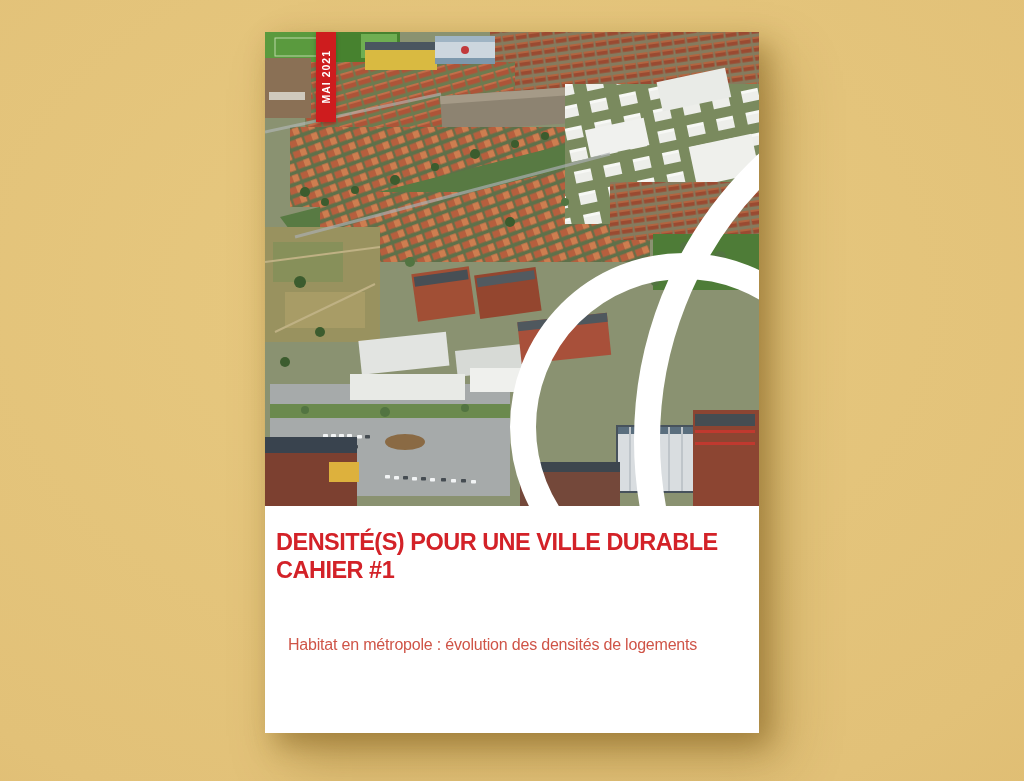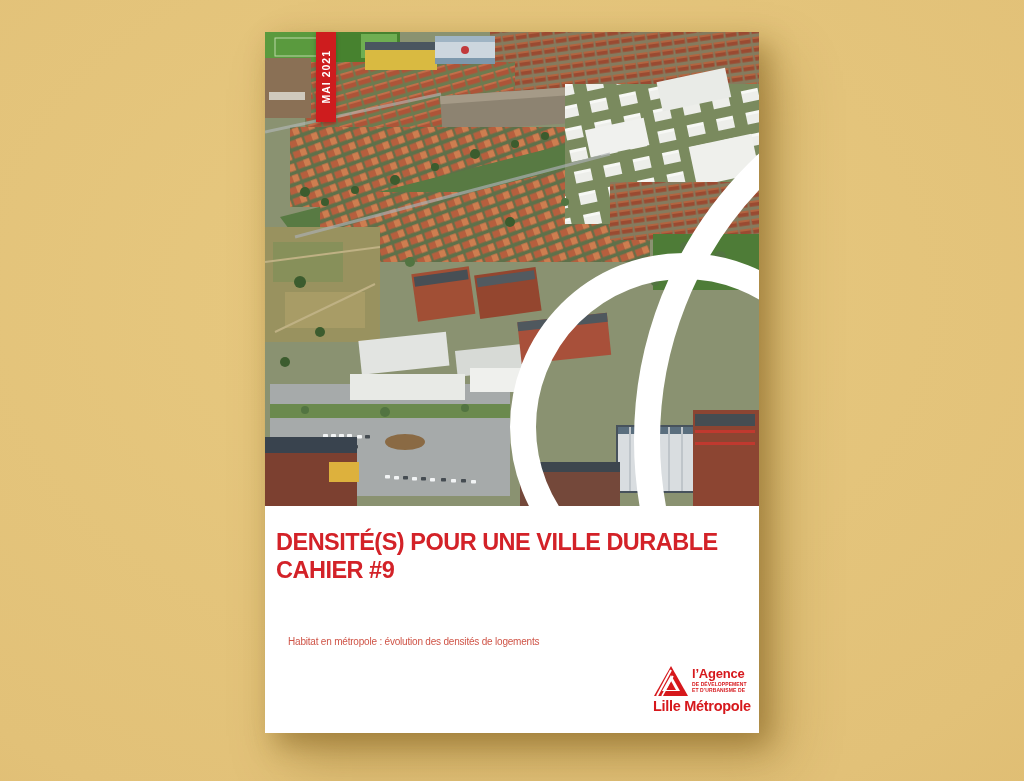--- a/index.html
+++ b/index.html
@@ -45,21 +45,21 @@
     line-height:28px;letter-spacing:-0.5px;white-space:nowrap;
   }
   .cover-title span{display:block;}
   .cover-subtitle{
     position:absolute;left:23px;top:576px;margin:0;
     color:var(--accent-red);font-size:18px;font-weight:bold;
     letter-spacing:-0.8px;white-space:nowrap;
   }
   .cover-tagline{
     position:absolute;left:23px;top:604px;margin:0;
-    color:var(--tagline-red);font-size:10px;font-weight:normal;
+    color:var(--tagline-red);font-size:16px;font-weight:normal;
     letter-spacing:-0.2px;white-space:nowrap;
   }
   .logo{
     position:absolute;left:388px;top:633px;width:110px;color:var(--logo-red);
   }
   .logo-row{display:flex;align-items:flex-start;gap:3px;}
   .logo-mark{flex:0 0 auto;}
   .logo-texts{padding-top:2px;}
   .logo-agency{font-size:13px;font-weight:bold;line-height:1.05;letter-spacing:-0.2px;}
   .logo-small{font-size:5px;font-weight:bold;line-height:1.2;letter-spacing:.1px;white-space:nowrap;}
@@ -234,36 +234,19 @@
         </g>
       </svg>
     </div>
 
     <div class="date-tab">
       <span>MAI 2021</span>
     </div>
 
     <h1 class="cover-title">
       <span>DENSITÉ(S) POUR UNE VILLE DURABLE</span>
-      <span>CAHIER #9</span>
+      <span>CAHIER #1</span>
     </h1>
     <p class="cover-tagline">Habitat en métropole : évolution des densités de logements</p>
 
-    <div class="logo">
-      <div class="logo-row">
-        <svg class="logo-mark" width="36" height="32" viewBox="0 0 36 32">
-          <polygon points="18,1 35,31 1,31" fill="#d6181c"></polygon>
-          <polygon points="18,10 27,26 9,26" fill="#ffffff"></polygon>
-          <polygon points="18,16 23,25 13,25" fill="#d6181c"></polygon>
-          <path d="M4,31 L18,5" stroke="#ffffff" stroke-width="2"></path>
-          <path d="M9,31 L20,11" stroke="#ffffff" stroke-width="1.6"></path>
-        </svg>
-        <div class="logo-texts">
-          <div class="logo-agency">l’Agence</div>
-          <div class="logo-small">DE DÉVELOPPEMENT</div>
-          <div class="logo-small">ET D’URBANISME DE</div>
-        </div>
-      </div>
-      <div class="logo-org">Lille Métropole</div>
-    </div>
 
   </div>
 </div>
 
 </body></html>

